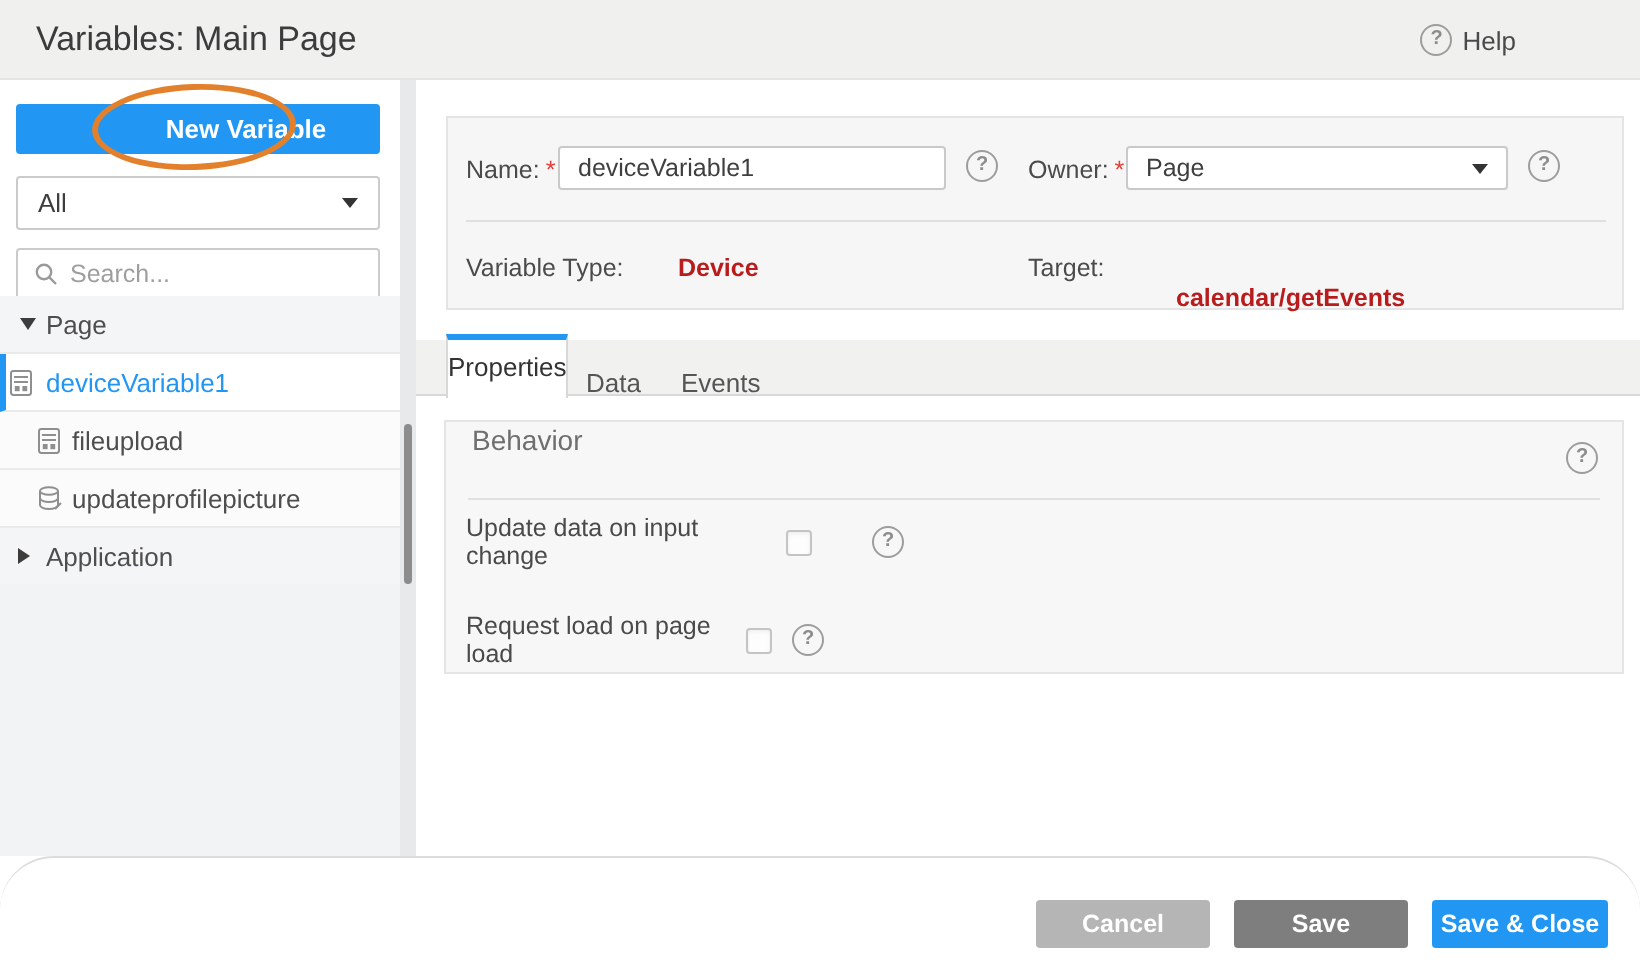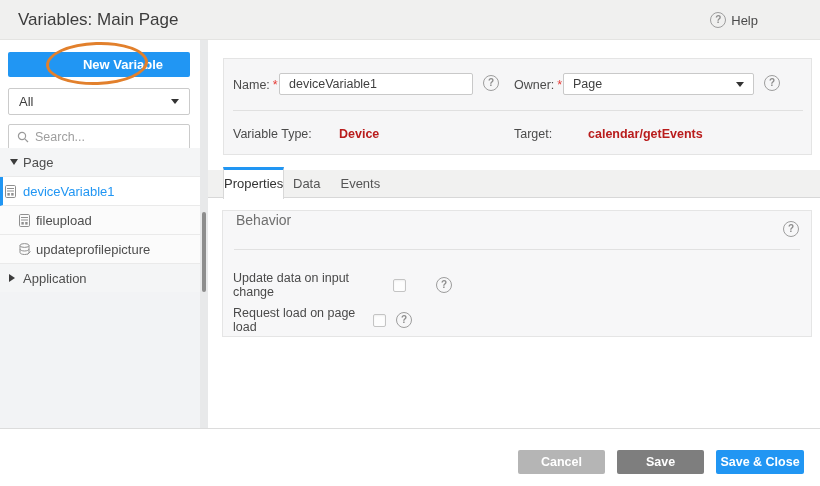--- a/index.html
+++ b/index.html
@@ -86,21 +86,21 @@
   .form-divider { position:absolute; left:9px; top:51px; width:570px; height:0;
     border-top:1px solid #e0e0e0; }
   .fvalue { position:absolute; font-size:12.5px; font-weight:bold; color:#b91c1c;padding-left:29px; }
   .fq1 { position:absolute; left:259px; top:16px; }
   .fq2 { position:absolute; left:540px; top:16px; }
 
   
   .tabbar { position:absolute; left:0; top:130px; width:612px; height:28px;
     background:#f1f1f0; border-bottom:1px solid #d8d8d8; display:flex;
     padding-left:75px; }
-  .tab { height:28px; line-height:28px; padding:0 10px; color:#555;
+  .tab { height:28px; line-height:28px; padding:8px 10px; color:#555;
     cursor:pointer; font-size:13px; }
   .tab-active { position:absolute; left:15px; top:127px; width:61px; height:32px;
     background:#fff; border:1px solid #d8d8d8; border-bottom:none;
     border-top:3px solid #2196f3; text-align:center; line-height:27px;
     color:#333; font-size:13px; cursor:pointer; z-index:2; }
 
   
   .behavior-panel { position:absolute; left:14px; top:170px; width:590px; height:127px;
     background:#f7f7f8; border:1px solid #e5e5e5; }
   .bp-title { position:absolute; left:13px; top:1px; font-size:14px; color:#6f6f6f; }
@@ -110,21 +110,21 @@
   .opt-row { position:absolute; left:10px; display:flex; align-items:center; }
   .opt-label { width:140px; font-size:12.5px; color:#4a4a4a; }
   .checkbox { width:13px; height:13px; border:1px solid #c4c4c4; border-radius:2px;
     background:#fdfdfd; box-shadow:inset 0 1px 2px rgba(0,0,0,0.06); cursor:pointer;
     flex:0 0 auto; }
   .opt-row .qicon { margin-left:10px; }
   .opt-row .checkbox { margin-left:0; }
 
   
   .footer { position:absolute; left:0; top:428px; width:820px; height:58px;
-    background:#fff; border-top:1px solid #dcdcdc; }
+    background:#fff; border-top:1px solid #dcdcdc;border-radius:27px; }
   .btn { position:absolute; top:21px; height:24px; border:none; border-radius:2px;
     color:#fff; font-weight:bold; font-size:12.5px; font-family:inherit;
     text-align:center; line-height:24px; cursor:pointer; }
   .btn-cancel { left:518px; width:87px; background:#b5b5b5; }
   .btn-save { left:617px; width:87px; background:#7e7e7e; }
   .btn-saveclose { left:716px; width:88px; background:#2196f3; }
 
   .sicon svg, .ticon svg { display:block; }
 </style>
 </head>
@@ -237,35 +237,35 @@
         <span>Page</span>
         <span class="caret-down"></span>
       </div>
       <span class="qicon fq2"></span>
 
       <div class="form-divider"></div>
 
       <div class="flabel" style="left:9px; top:68px;">Variable Type:</div>
       <div class="fvalue" style="left:86px; top:68px;">Device</div>
       <div class="flabel" style="left:290px; top:68px;">Target:</div>
-      <div class="fvalue" style="left:335px; top:68px;text-align:center;">calendar/getEvents</div>
+      <div class="fvalue" style="left:335px; top:83px;text-align:center;">calendar/getEvents</div>
     </div>
 
     <div class="tabbar">
       <div class="tab">Data</div>
       <div class="tab">Events</div>
     </div>
     <div class="tab-active">Properties</div>
 
     <div class="behavior-panel">
       <div class="bp-title">Behavior</div>
       <span class="qicon bp-q"></span>
       <div class="bp-divider"></div>
 
-      <div class="opt-row" style="top:60px;gap:20px;">
+      <div class="opt-row" style="top:46px;gap:20px;">
         <span class="opt-label">Update data on input change</span>
         <span class="checkbox"></span>
         <span class="qicon"></span>
       </div>
 
       <div class="opt-row" style="top:95px;">
         <span class="opt-label">Request load on page load</span>
         <span class="checkbox"></span>
         <span class="qicon"></span>
       </div>

